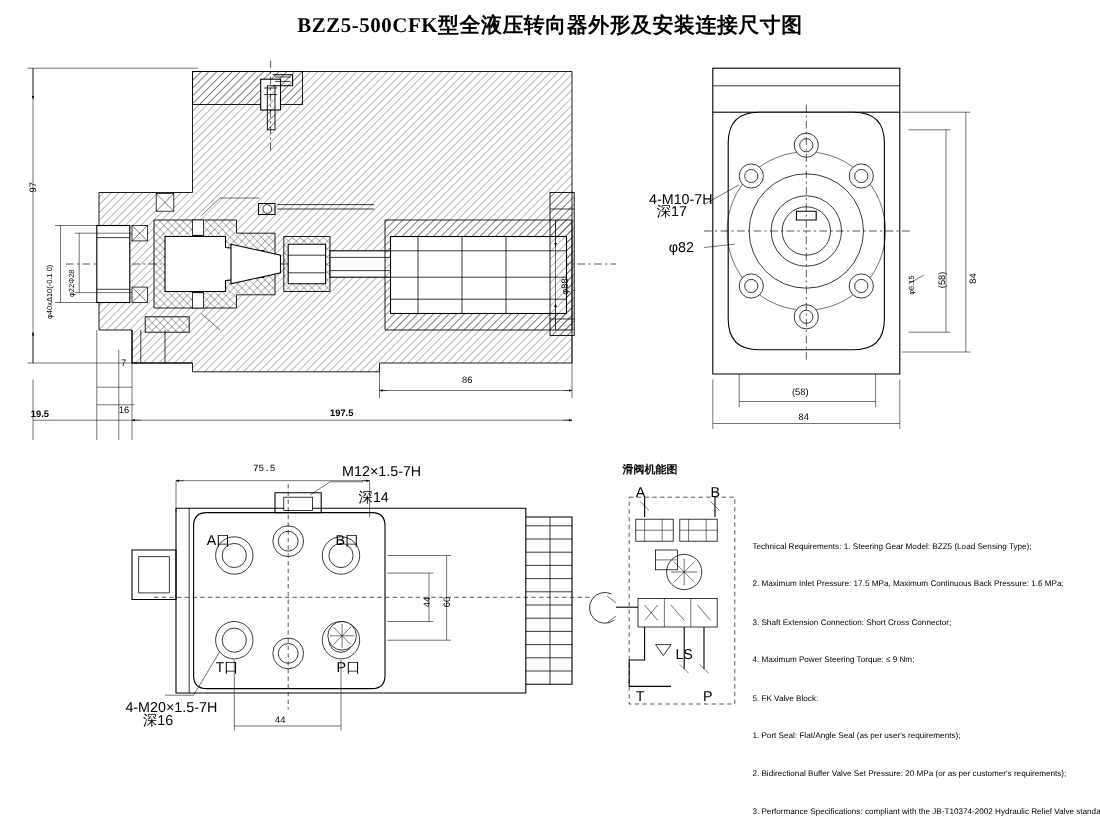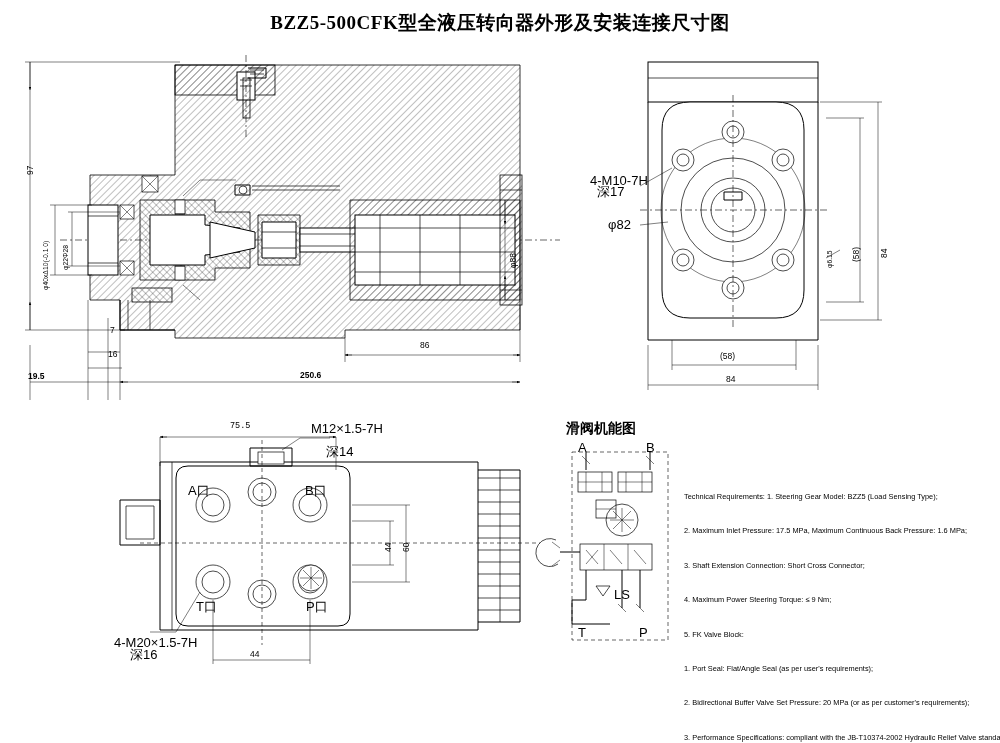--- a/index.html
+++ b/index.html
@@ -4,21 +4,21 @@
 <style>
   html,body{margin:0;padding:0;background:#ffffff;}
   body{width:1000px;height:743px;position:relative;overflow:hidden;
        font-family:"Liberation Sans", sans-serif;color:#000;}
   .title{position:absolute;left:0;top:10px;width:1000px;text-align:center;
          font-family:"Liberation Serif", serif;font-size:19px;font-weight:bold;letter-spacing:.5px;}
   .lbl{position:absolute;font-size:8.5px;line-height:1.05;white-space:pre;}
   .lbl.small{font-size:13px;}
   .lbl.tiny{font-size:6.8px;}
   .vert{transform-origin:left top;}
-  .sec-title{position:absolute;font-family:"Liberation Serif", serif;font-size:14px;font-weight:bold;}
+  .sec-title{position:absolute;font-family:"Liberation Serif", serif;font-size:10px;font-weight:bold;}
   svg{position:absolute;left:0;top:0;width:1000px;height:743px;}
   .ln{stroke:#000;stroke-width:1;fill:none;}
   .thin{stroke:#000;stroke-width:.7;fill:none;}
   .hair{stroke:#000;stroke-width:.5;fill:none;}
   .dash{stroke:#000;stroke-width:.6;fill:none;stroke-dasharray:7 3 2 3;}
   .dash2{stroke:#000;stroke-width:.6;fill:none;stroke-dasharray:4 3;}
   .fillw{fill:#fff;stroke:#000;stroke-width:1;}
   .fillw2{fill:#fff;stroke:#000;stroke-width:.7;}
   .hatch{fill:url(#hatchA);stroke:#000;stroke-width:.8;}
   .hatchB{fill:url(#hatchB);stroke:#000;stroke-width:.8;}
@@ -281,24 +281,24 @@
 
     <path class="thin" d="M596,586 L610,586 L603,596 Z"></path>
   </g>
 </svg>
 
 <div class="lbl vert" style="left:26px;top:175px;transform:rotate(-90deg);">97</div>
 <div class="lbl tiny vert" style="left:42px;top:290px;transform:rotate(-90deg);">φ40xΔ10(-0.1 0)</div>
 <div class="lbl tiny vert" style="left:62px;top:270px;transform:rotate(-90deg);">φ22Φ28</div>
 <div class="lbl vert" style="left:509px;top:268px;transform:rotate(-90deg);">φ88</div>
 <div class="lbl" style="left:110px;top:326px;">7</div>
-<div class="lbl" style="left:108px;top:350px;">16</div>
+<div class="lbl" style="left:108px;top:368px;">16</div>
 <div class="lbl" style="left:28px;top:372px;font-weight:bold;text-align:center;">19.5</div>
 <div class="lbl" style="left:420px;top:341px;">86</div>
-<div class="lbl" style="left:300px;top:371px;font-weight:bold;">250.6</div>
+<div class="lbl" style="left:300px;top:371px;font-weight:bold;">197.5</div>
 
 <div class="lbl small" style="left:590px;top:174px;">4-M10-7H</div>
 <div class="lbl small" style="left:597px;top:185px;">深17</div>
 <div class="lbl small" style="left:608px;top:218px;">φ82</div>
 <div class="lbl tiny vert" style="left:826px;top:268px;transform:rotate(-90deg);">φ6.15</div>
 <div class="lbl vert" style="left:852px;top:262px;transform:rotate(-90deg);">(58)</div>
 <div class="lbl vert" style="left:880px;top:258px;transform:rotate(-90deg);">84</div>
 <div class="lbl" style="left:720px;top:352px;">(58)</div>
 <div class="lbl" style="left:726px;top:375px;">84</div>
 

